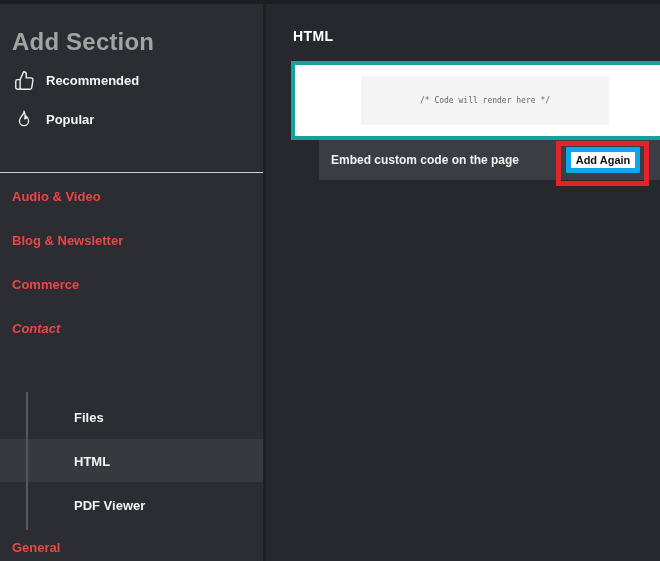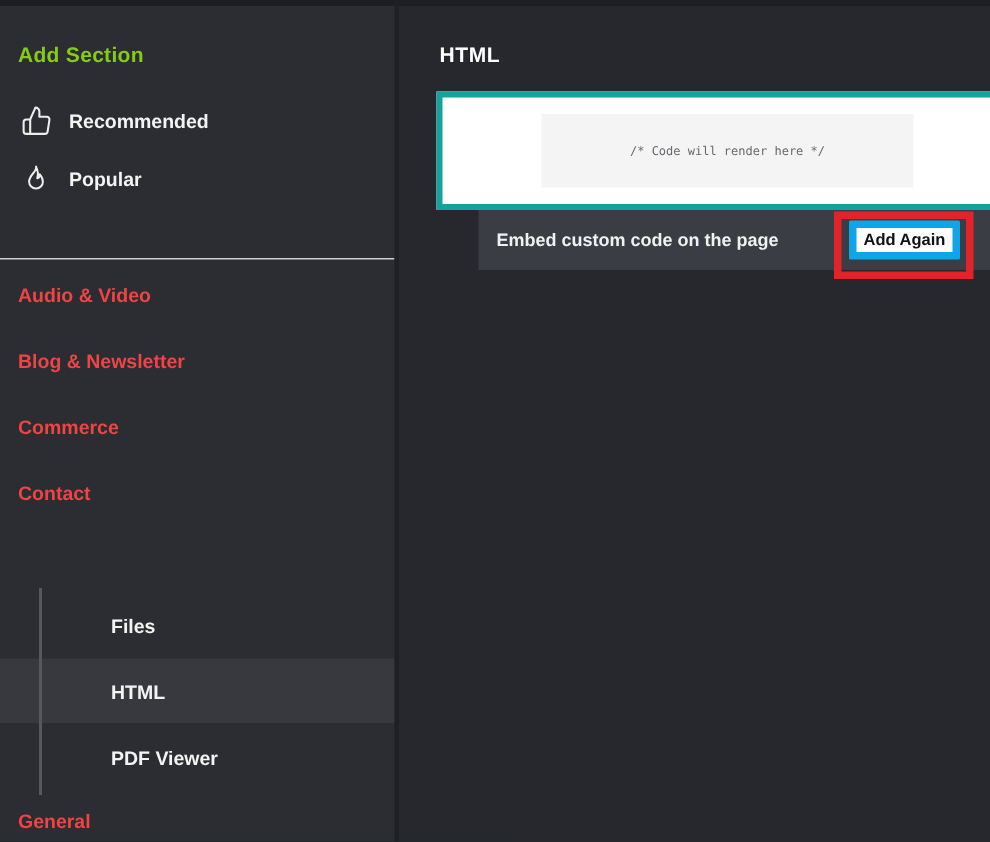--- a/index.html
+++ b/index.html
@@ -16,30 +16,30 @@
   body{
     font-family:"Liberation Sans","DejaVu Sans",sans-serif;
     background:var(--panel-bg);
     position:relative;
     color:var(--text);
   }
   .top-strip{position:absolute;left:0;top:0;width:660px;height:4px;background:#1c1e22;}
   
   .sidebar{position:absolute;left:0;top:4px;width:263px;height:557px;background:var(--sidebar-bg);}
   .v-divider{position:absolute;left:263px;top:0;width:3px;height:561px;background:#1e2024;}
-  .sidebar-title{position:absolute;left:12px;top:24px;font-size:14px;font-weight:bold;letter-spacing:.2px;color:#84cc16;}
+  .sidebar-title{position:absolute;left:12px;top:24px;font-size:24px;font-weight:bold;letter-spacing:.2px;color:#a3a3a3;}
   .quick-row{position:absolute;left:0;width:263px;height:32px;display:flex;align-items:center;cursor:pointer;}
   .quick-row .ic{position:absolute;left:13px;width:22px;height:22px;display:flex;align-items:center;justify-content:center;}
   .quick-row .lbl{position:absolute;left:46px;font-size:13px;font-weight:bold;color:#f2f3f3;}
   .row-recommended{top:60px;}
   .row-popular{top:99px;}
   .h-divider{position:absolute;left:0;top:168px;width:263px;height:1px;background:#cfd0d1;}
   .cat{position:absolute;left:0;width:263px;height:30px;display:flex;align-items:center;cursor:pointer;}
   .cat .lbl{position:absolute;left:12px;font-size:13px;font-weight:bold;color:#ef4444;}
-  .cat-0{top:177px;} .cat-1{top:221px;} .cat-2{top:265px;} .cat-3{top:309px;} .cat-4{top:353px;}
+  .cat-0{top:177px;} .cat-1{top:221px;} .cat-2{top:265px;} .cat-3{top:309px;font-style:italic;} .cat-4{top:353px;}
   .sub-guide{position:absolute;left:26px;top:388px;width:2px;height:138px;background:#56585d;}
   .sub{position:absolute;left:0;width:263px;height:30px;display:flex;align-items:center;cursor:pointer;}
   .sub .lbl{position:absolute;left:46px;font-size:13px;font-weight:bold;color:#f2f3f3;margin-left:28px;}
   .sub-0{top:398px;} .sub-1{top:442px;} .sub-2{top:486px;}
   .sub-active-bg{position:absolute;left:0;top:435px;width:263px;height:43px;background:var(--row-active);}
   .cat-general{top:528px;}
   
   .main{position:absolute;left:266px;top:4px;width:394px;height:557px;background:var(--panel-bg);}
   .main-title{position:absolute;left:27px;top:24px;font-size:14px;font-weight:bold;letter-spacing:.4px;color:#fff;}
   .preview-card{

